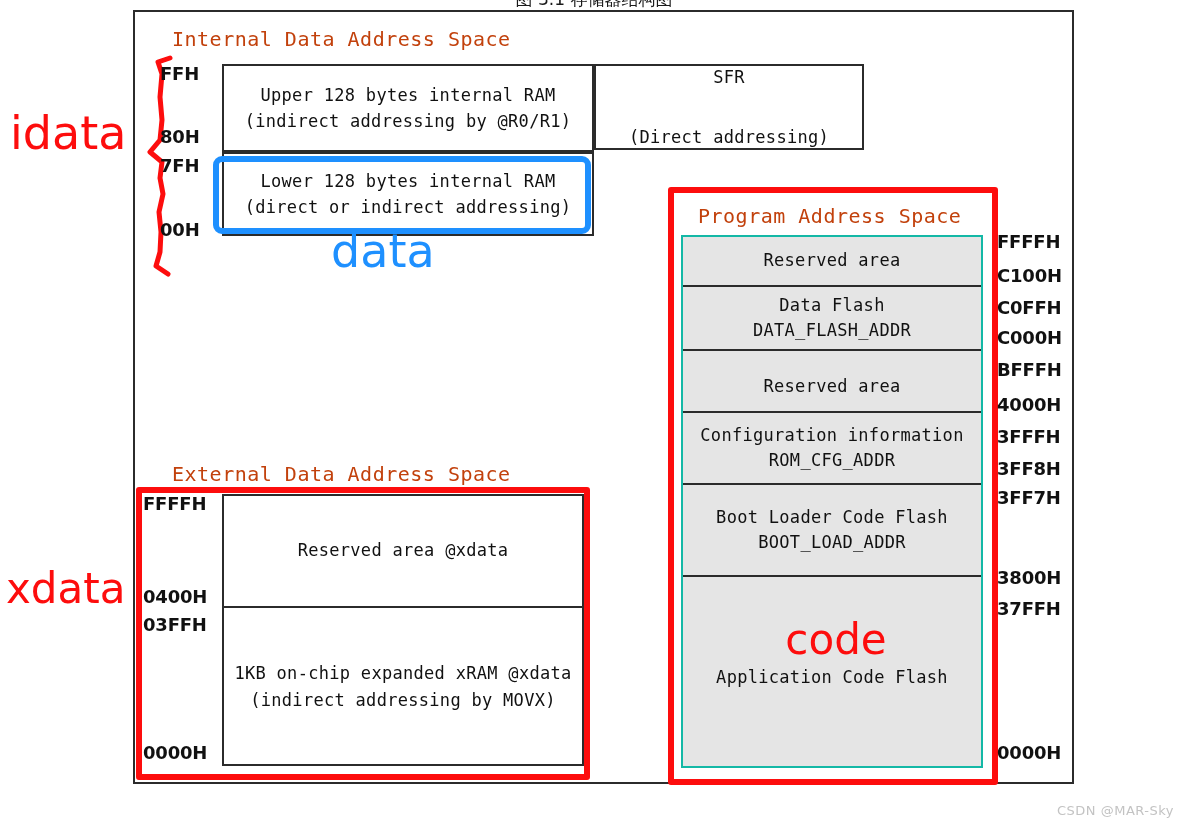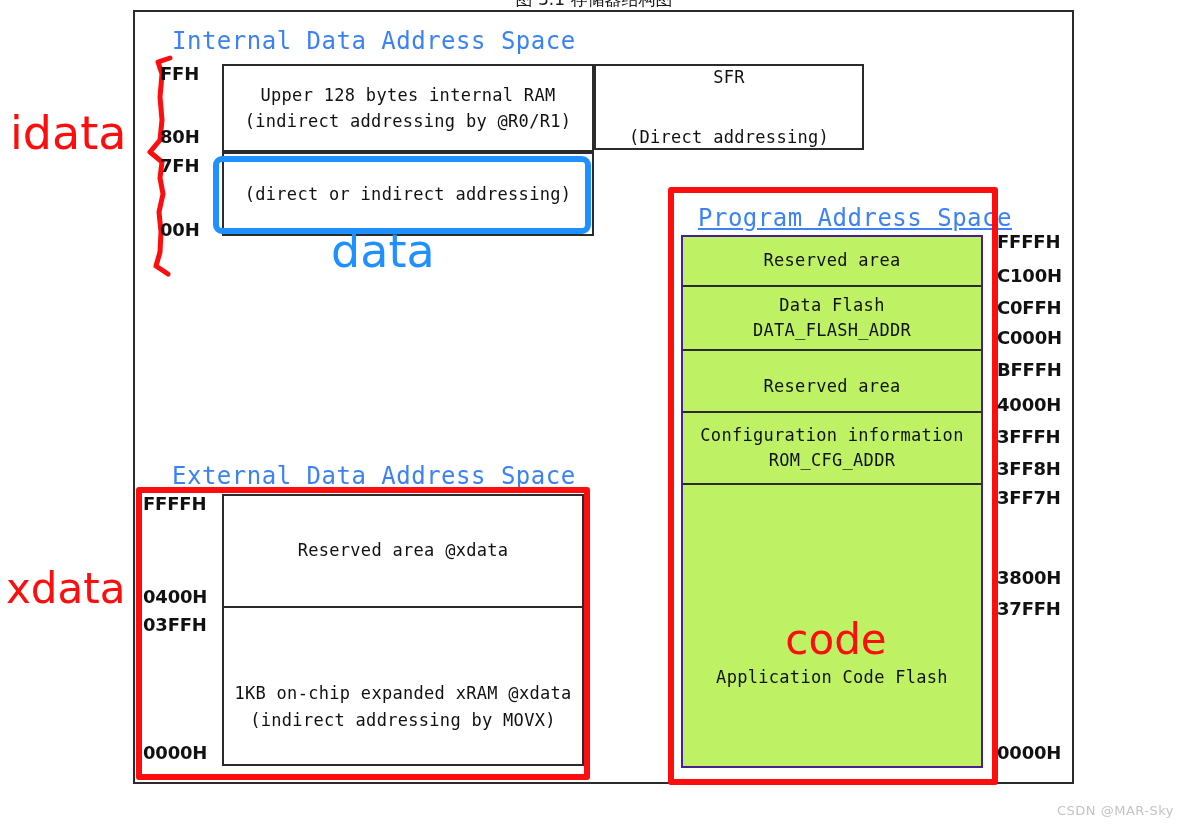--- a/index.html
+++ b/index.html
@@ -40,23 +40,23 @@
     top: 10px;
     width: 941px;
     height: 774px;
     border: 2px solid #2b2b2b;
     box-sizing: border-box;
     background: #ffffff;
   }
 
   .section-title {
     position: absolute;
-    font-size: 24px;
+    font-size: 20px;
     letter-spacing: 0.5px;
-    color: #3b82f6;
+    color: #c2410c;
     white-space: nowrap;
   }
 
   .mem-box {
     position: absolute;
     border: 2px solid #2b2b2b;
     box-sizing: border-box;
     background: #ffffff;
     display: flex;
     flex-direction: column;
@@ -113,23 +113,23 @@
     font-family: "DejaVu Sans", "Liberation Sans", sans-serif;
     font-size: 42px;
     color: #fd0d0d;
     line-height: 1;
     white-space: nowrap;
   }
 
   
   .prog-inner {
     position: absolute;
-    border: 2px solid #4c1d95;
-    box-sizing: border-box;
-    background: #bef264;
+    border: 2px solid #14b8a6;
+    box-sizing: border-box;
+    background: #e5e5e5;
   }
   .prog-row {
     position: absolute;
     left: 0;
     width: 100%;
     box-sizing: border-box;
     display: flex;
     flex-direction: column;
     align-items: center;
     justify-content: center;
@@ -155,21 +155,21 @@
     position: absolute;
     left: 0;
     width: 100%;
     box-sizing: border-box;
     display: flex;
     flex-direction: column;
     align-items: center;
     justify-content: center;
     border-bottom: 2px solid #2b2b2b;
   }
-  .xd-row:last-child { border-bottom: none; margin-top: 20px; }
+  .xd-row:last-child { border-bottom: none; }
   .xd-row .l1, .xd-row .l2 {
     font-size: 17px;
     color: #111111;
     line-height: 1.6;
     white-space: nowrap;
     letter-spacing: 0.3px;
   }
 
   
   .watermark {
@@ -211,20 +211,21 @@
   <div class="l1">Upper 128 bytes internal RAM</div>
   <div class="l2">(indirect addressing by @R0/R1)</div>
 </div>
 
 <div class="mem-box" style="left:594px; top:64px; width:270px; height:86px;gap:33px;">
   <div class="l1">SFR</div>
   <div class="l2">(Direct addressing)</div>
 </div>
 
 <div class="mem-box" style="left:222px; top:152px; width:372px; height:84px;">
+  <div class="l1">Lower 128 bytes internal RAM</div>
   <div class="l2">(direct or indirect addressing)</div>
 </div>
 
 <div class="hl-blue" style="left:213px; top:156px; width:378px; height:78px;"></div>
 
 <div class="annot blue" style="left:331px; top:228px;">data</div>
 
 <div class="section-title" style="left:172px; top:462px;">External Data Address Space</div>
 
 <div class="annot-small" style="left:6px; top:568px;">xdata</div>
@@ -239,36 +240,40 @@
     <div class="l1">Reserved area @xdata</div>
   </div>
   <div class="xd-row" style="top:112px; height:158px;">
     <div class="l1">1KB on-chip expanded xRAM @xdata</div>
     <div class="l2">(indirect addressing by MOVX)</div>
   </div>
 </div>
 
 <div class="hl-red" style="left:136px; top:487px; width:454px; height:293px;"></div>
 
-<div class="section-title" style="left:698px; top:204px;text-decoration:underline;">Program Address Space</div>
+<div class="section-title" style="left:698px; top:204px;">Program Address Space</div>
 
 <div class="prog-inner" style="left:681px; top:235px; width:302px; height:533px;">
   <div class="prog-row" style="top:0px; height:50px;">
     <div class="l1">Reserved area</div>
   </div>
   <div class="prog-row" style="top:50px; height:64px;">
     <div class="l1">Data Flash</div>
     <div class="l2">DATA_FLASH_ADDR</div>
   </div>
   <div class="prog-row" style="top:126px; height:50px;">
     <div class="l1">Reserved area</div>
   </div>
   <div class="prog-row" style="top:176px; height:72px;">
     <div class="l1">Configuration information</div>
     <div class="l2">ROM_CFG_ADDR</div>
+  </div>
+  <div class="prog-row" style="top:248px; height:92px;">
+    <div class="l1">Boot Loader Code Flash</div>
+    <div class="l2">BOOT_LOAD_ADDR</div>
   </div>
   <div class="prog-row" style="top:340px; height:193px; justify-content:flex-start; padding-top:42px;">
     <div class="annot-small" style="position:relative; left:0; top:0; margin-bottom:4px;margin-left:8px;">code</div>
     <div class="l1">Application Code Flash</div>
   </div>
 </div>
 
 <div class="hl-red" style="left:668px; top:187px; width:330px; height:598px;"></div>
 
 <div class="addr" style="left:997px; top:231px;">FFFFH</div>

